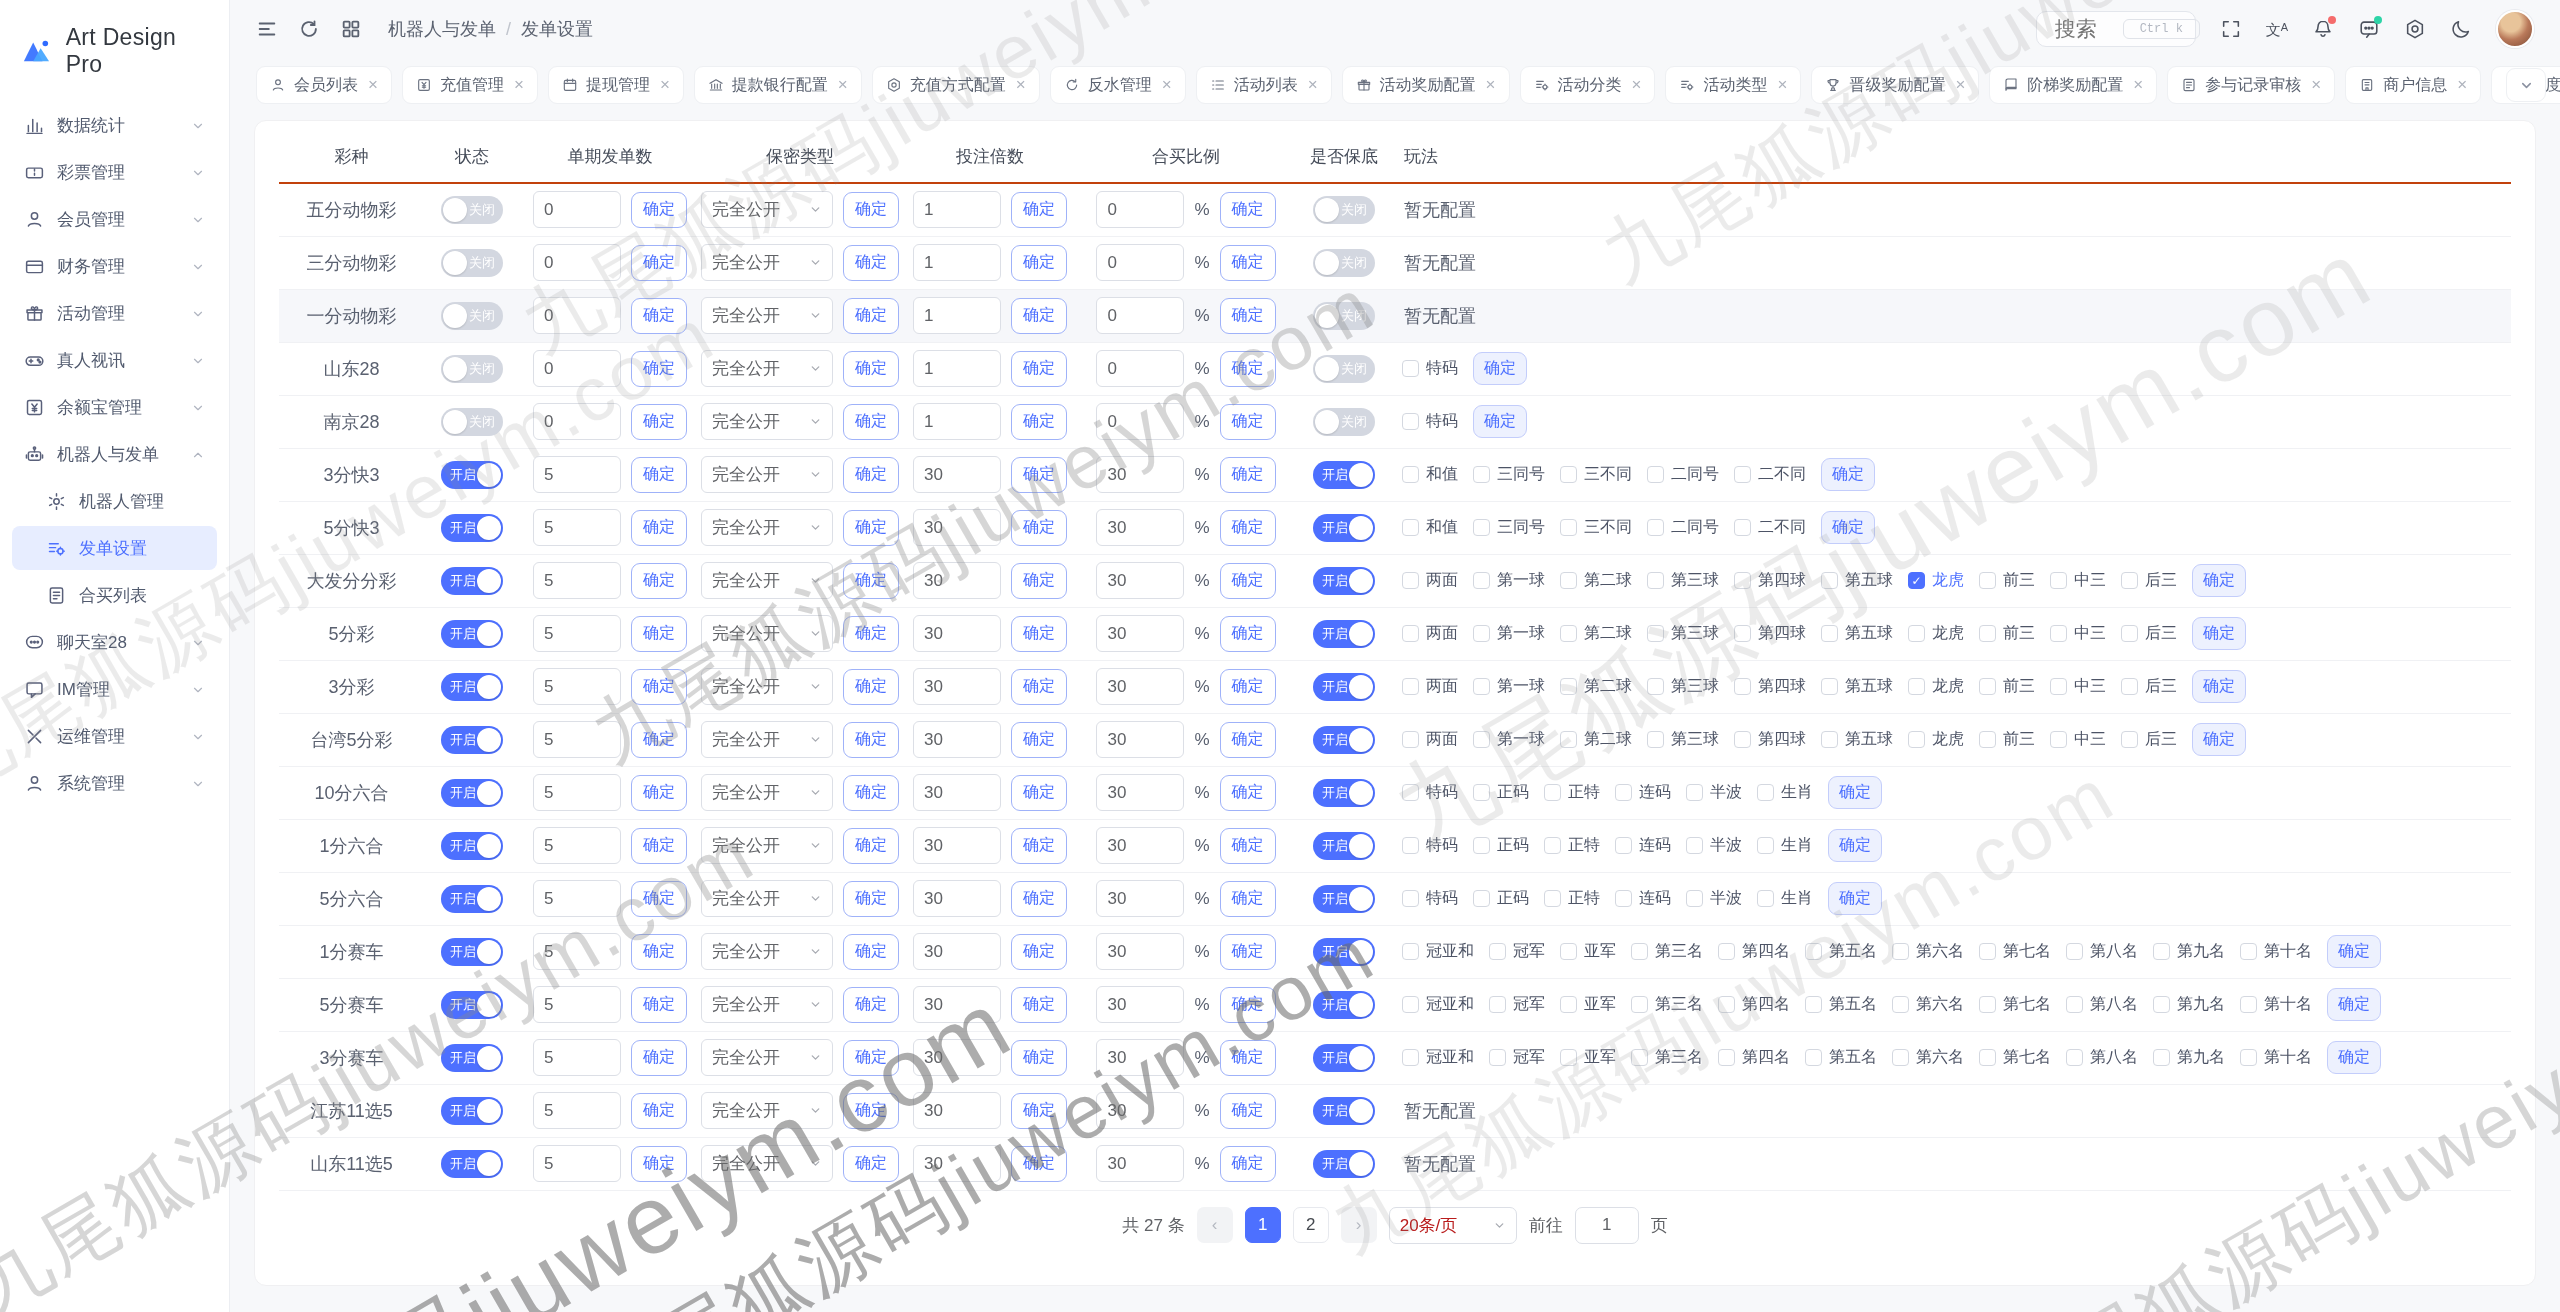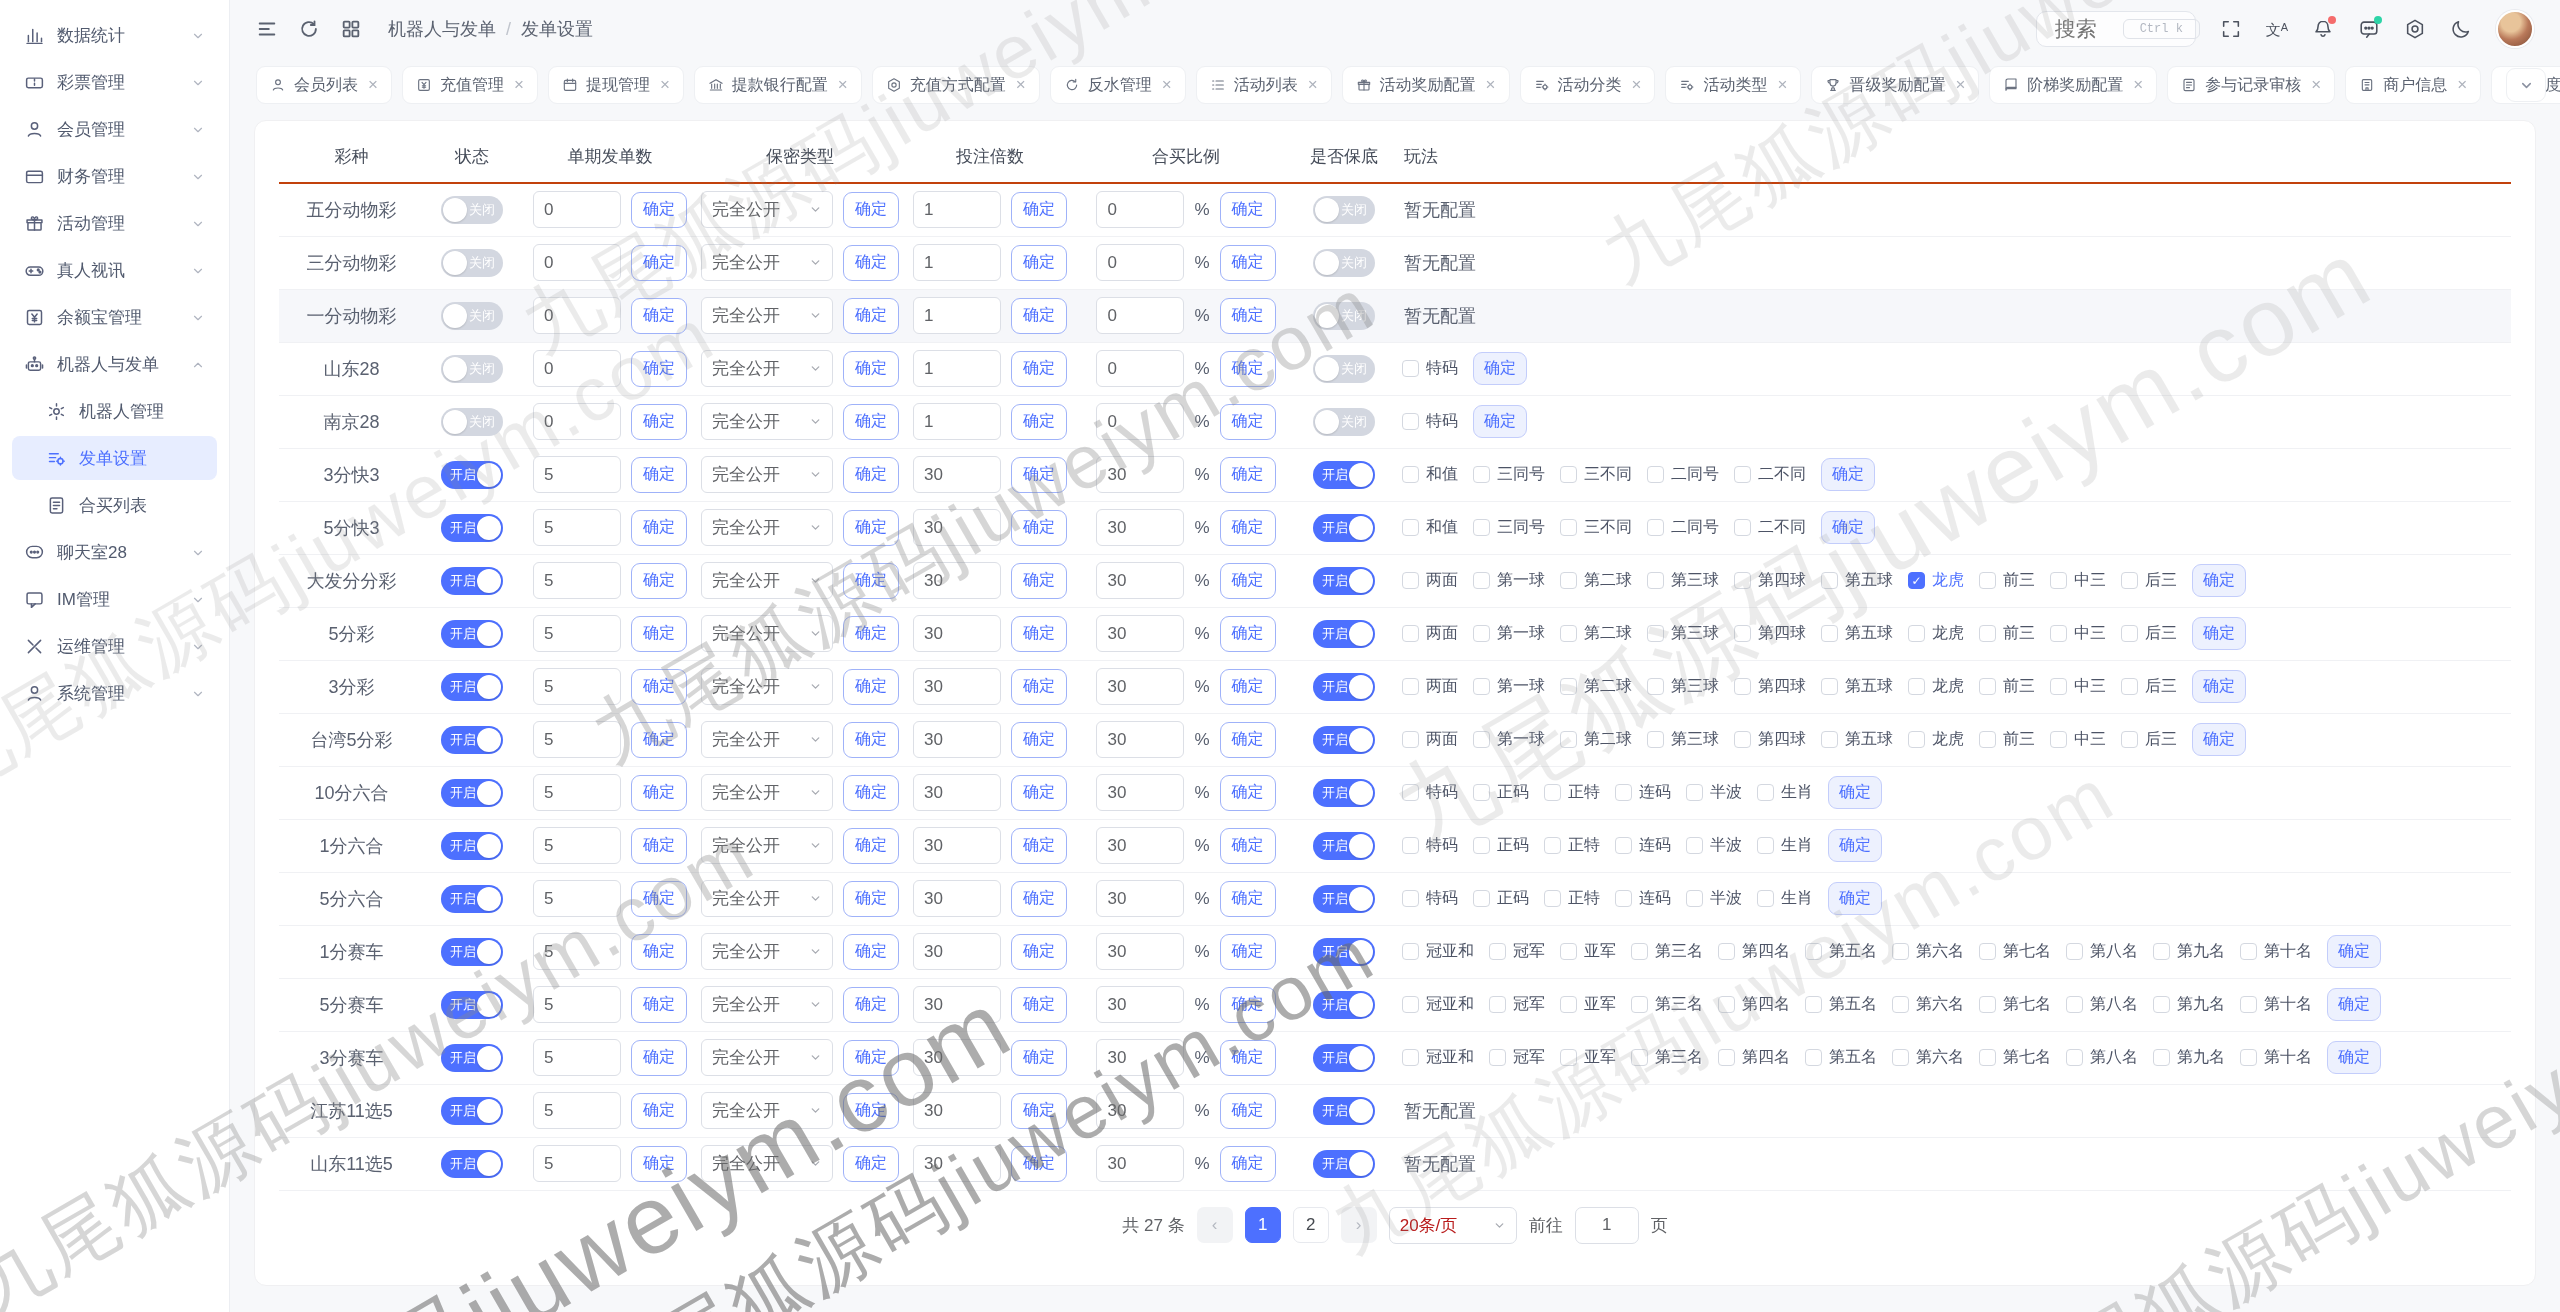--- a/index.html
+++ b/index.html
@@ -105,20 +105,28 @@
   <div class="wm l" style="left:-120px; top:500px;">九尾狐源码jiuweiym.com</div>
   <div class="wm m" style="left:540px; top:470px;">九尾狐源码jiuweiym.com</div>
   <div class="wm l big" style="left:1330px; top:480px;">九尾狐源码jiuweiym.com</div>
   <div class="wm m" style="left:-80px; top:1020px;">九尾狐源码jiuweiym.com</div>
   <div class="wm d" style="left:540px; top:1120px;">九尾狐源码jiuweiym.com</div>
   <div class="wm l" style="left:1280px; top:960px;">九尾狐源码jiuweiym.com</div>
   <div class="wm m" style="left:1950px; top:1130px;">九尾狐源码jiuweiym.com</div>
   <div class="wm d big" style="left:-30px; top:1230px;">九尾狐源码jiuweiym.com</div>
 
   <aside class="sidebar">
+    <div class="logo">
+      <svg width="34" height="30" viewBox="0 0 34 30">
+        <polygon points="2,26 12,6 22,26" fill="#2f6bff" opacity="0.9"></polygon>
+        <polygon points="12,26 20,12 29,26" fill="#49a8ff" opacity="0.95"></polygon>
+        <circle cx="25" cy="7" r="3" fill="#2f6bff"></circle>
+      </svg>
+      <span class="logo-title">Art Design Pro</span>
+    </div>
     <nav id="side-menu">
         <div class="side-item">
           <span class="ic ">
             <svg viewBox="0 0 24 24" fill="none" stroke="currentColor" stroke-width="1.7" stroke-linecap="round" stroke-linejoin="round">
               <path d="M5 19v-7M10 19V5M15 19V9M20 19v-4"></path>
               <path d="M3.5 21h17"></path>
             </svg>
           </span>
           <span class="side-label">数据统计</span>
           <span class="chev"><svg viewBox="0 0 24 24" fill="none" stroke="currentColor" stroke-width="2" stroke-linecap="round" stroke-linejoin="round">

